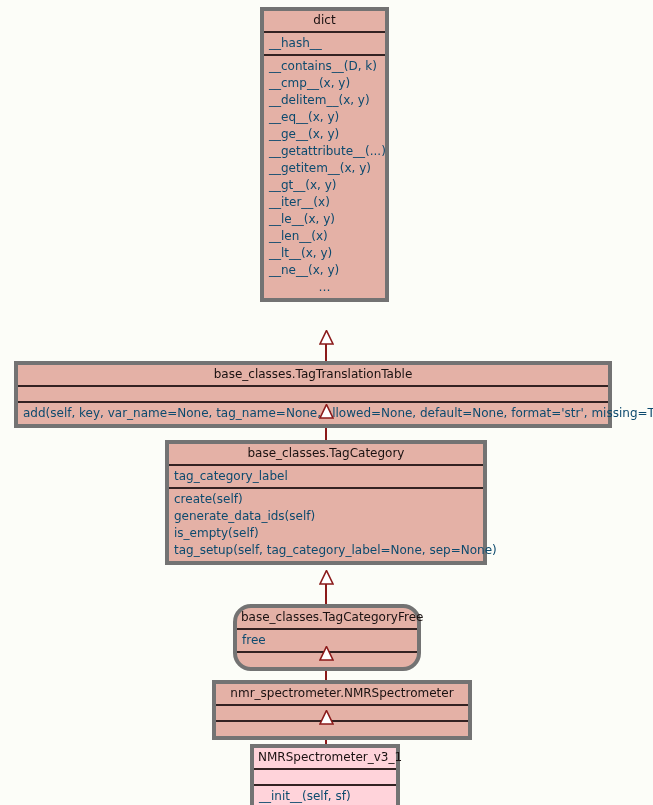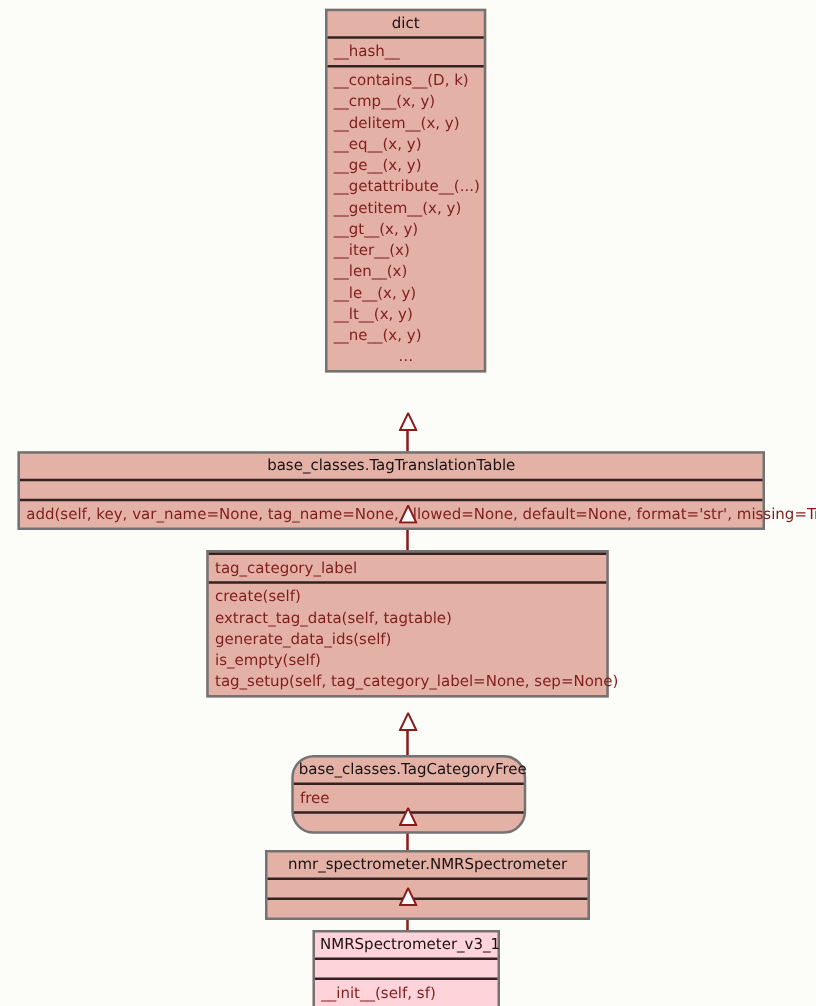--- a/index.html
+++ b/index.html
@@ -17,21 +17,21 @@
 
   #diagram {
     position: absolute;
     inset: 0;
   }
 
   
   .uml-class {
     position: absolute;
     box-sizing: border-box;
-    border: 2px solid #737373;
+    border: 4px solid #737373;
     background: #e4b1a6;
     z-index: 2;
   }
   .uml-class.light {
     background: #ffd3da;
   }
 
   .uml-title {
     box-sizing: border-box;
     text-align: center;
@@ -56,21 +56,21 @@
   .uml-compartment.empty {
     height: 14px;
     padding: 0;
   }
 
   .uml-row {
     box-sizing: border-box;
     font-size: 12px;
     line-height: 17px;
     padding: 0 5px;
-    color: #7f1d1d;
+    color: #0c4a6e;
     white-space: nowrap;
   }
   .uml-row.center {
     text-align: center;
   }
 
   
 
   
   .conn {
@@ -123,47 +123,47 @@
     <div class="uml-compartment">
       <div class="uml-row">__contains__(D, k)</div>
       <div class="uml-row">__cmp__(x, y)</div>
       <div class="uml-row">__delitem__(x, y)</div>
       <div class="uml-row">__eq__(x, y)</div>
       <div class="uml-row">__ge__(x, y)</div>
       <div class="uml-row">__getattribute__(...)</div>
       <div class="uml-row">__getitem__(x, y)</div>
       <div class="uml-row">__gt__(x, y)</div>
       <div class="uml-row">__iter__(x)</div>
+      <div class="uml-row">__le__(x, y)</div>
       <div class="uml-row">__len__(x)</div>
-      <div class="uml-row">__le__(x, y)</div>
       <div class="uml-row">__lt__(x, y)</div>
       <div class="uml-row">__ne__(x, y)</div>
       <div class="uml-row center">…</div>
     </div>
   </div>
 
   <div class="uml-class" style="left:14px; top:361px; width:598px;">
     <div class="uml-title">base_classes.TagTranslationTable</div>
     <div class="uml-sep"></div>
     <div class="uml-compartment empty"></div>
     <div class="uml-sep"></div>
     <div class="uml-compartment">
       <div class="uml-row">add(self, key, var_name=None, tag_name=None, allowed=None, default=None, format='str', missing=True)</div>
     </div>
   </div>
 
   <div class="uml-class" style="left:165px; top:440px; width:322px;">
+    <div class="uml-title">base_classes.TagCategory</div>
     <div class="uml-sep"></div>
     <div class="uml-compartment">
       <div class="uml-row">tag_category_label</div>
     </div>
     <div class="uml-sep"></div>
     <div class="uml-compartment">
       <div class="uml-row">create(self)</div>
-      <div class="uml-row">extract_tag_data(self, tagtable)</div>
       <div class="uml-row">generate_data_ids(self)</div>
       <div class="uml-row">is_empty(self)</div>
       <div class="uml-row">tag_setup(self, tag_category_label=None, sep=None)</div>
     </div>
   </div>
 
   <div class="uml-class" style="left:233px; top:604px; width:188px;border-radius:18px;">
     <div class="uml-title">base_classes.TagCategoryFree</div>
     <div class="uml-sep"></div>
     <div class="uml-compartment">

